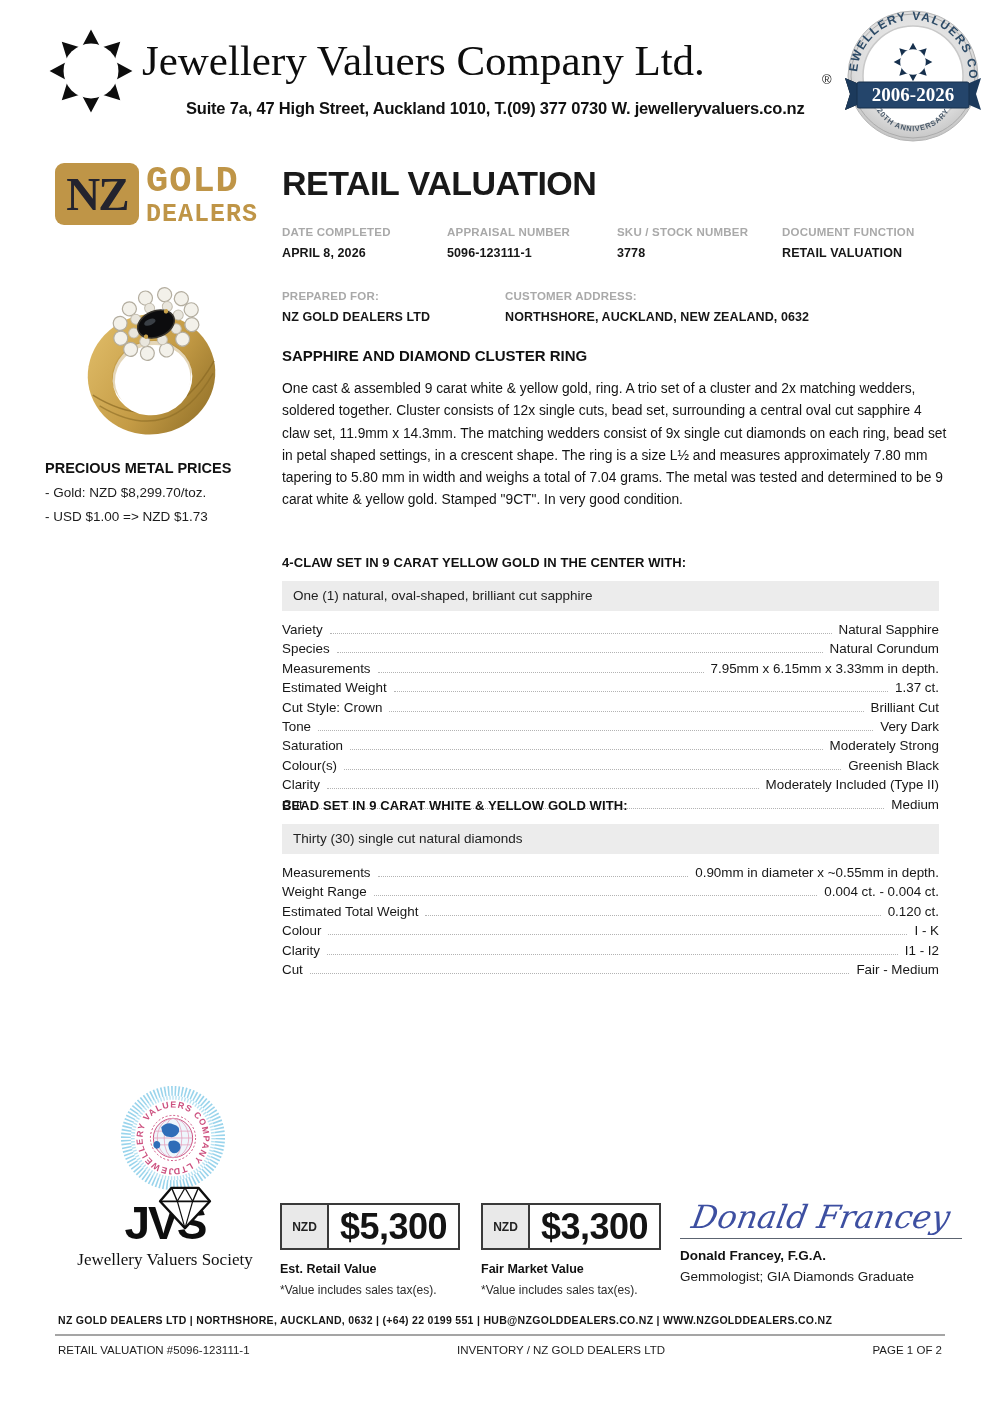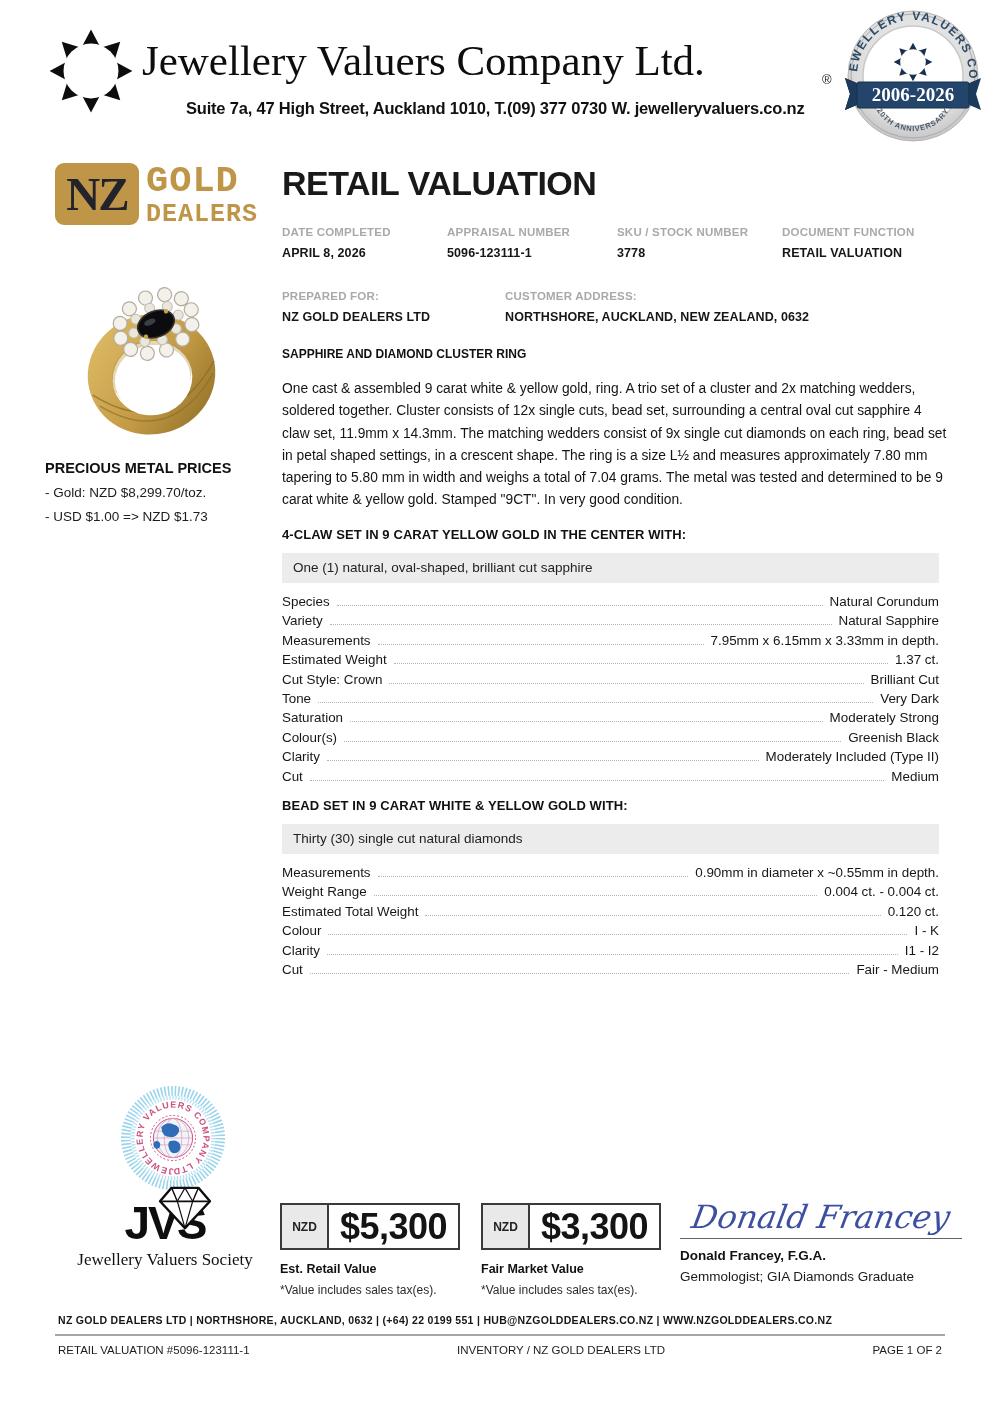--- a/index.html
+++ b/index.html
@@ -34,26 +34,26 @@
   .meta-label { font-size:11.5px; font-weight:700; color:#a9a9a9; letter-spacing:0.2px; }
   .meta-value { font-size:12.5px; font-weight:700; color:#161616; margin-top:8px; letter-spacing:0.1px; }
 
   
   .ring-photo { position:absolute; left:48px; top:248px; width:208px; height:212px; }
   .metal-prices { position:absolute; left:45px; top:460px; width:235px; }
   .metal-title { font-size:14.5px; font-weight:700; color:#111; }
   .metal-line { font-size:13.5px; color:#1c1c1c; margin-top:9px; }
 
   
-  .item-title { position:absolute; left:282px; top:347px; font-size:12px; font-weight:700; color:#111; }
+  .item-title { position:absolute; left:282px; top:347px; font-size:15px; font-weight:700; color:#111; }
   .item-desc { position:absolute; left:282px; top:378px; width:668px; font-size:13.8px;
                line-height:22.3px; color:#141414; }
 
   .spec-section { position:absolute; left:282px; width:657px; }
-  .section-1 { top:527px; } .section-2 { top:798px; }
+  .section-1 { top:555px; } .section-2 { top:798px; }
   .spec-heading { font-size:13px; font-weight:700; color:#111; letter-spacing:0.1px; }
   .spec-summary { margin-top:11px; background:#ececec; height:30px; line-height:30px;
                   padding-left:11px; font-size:13.5px; color:#222; }
   .spec-rows { margin-top:11px; }
   .spec-row { display:flex; align-items:baseline; height:19.4px; font-size:13.4px; color:#171717; }
   .spec-label { white-space:nowrap; }
   .spec-value { white-space:nowrap; }
   .spec-dots { flex:1; border-bottom:1.5px dotted #b3b3b3; margin:0 7px; }
 
   
@@ -226,28 +226,28 @@
   </div>
 
   <div class="item-title">SAPPHIRE AND DIAMOND CLUSTER RING</div>
   <div class="item-desc">One cast &amp; assembled 9 carat white &amp; yellow gold, ring. A trio set of a cluster and 2x matching wedders, soldered together. Cluster consists of 12x single cuts, bead set, surrounding a central oval cut sapphire 4 claw set, 11.9mm x 14.3mm. The matching wedders consist of 9x single cut diamonds on each ring, bead set in petal shaped settings, in a crescent shape. The ring is a size L½ and measures approximately 7.80 mm tapering to 5.80 mm in width and weighs a total of 7.04 grams. The metal was tested and determined to be 9 carat white &amp; yellow gold. Stamped "9CT". In very good condition.</div>
 
   <div class="spec-section section-1">
     <div class="spec-heading">4-CLAW SET IN 9 CARAT YELLOW GOLD IN THE CENTER WITH:</div>
     <div class="spec-summary">One (1) natural, oval-shaped, brilliant cut sapphire</div>
     <div class="spec-rows">
         <div class="spec-row">
+          <span class="spec-label">Variety</span>
+          <span class="spec-dots"></span>
+          <span class="spec-value">Natural Sapphire</span>
+        </div>
+        <div class="spec-row">
           <span class="spec-label">Species</span>
           <span class="spec-dots"></span>
           <span class="spec-value">Natural Corundum</span>
-        </div>
-        <div class="spec-row">
-          <span class="spec-label">Variety</span>
-          <span class="spec-dots"></span>
-          <span class="spec-value">Natural Sapphire</span>
         </div>
         <div class="spec-row">
           <span class="spec-label">Measurements</span>
           <span class="spec-dots"></span>
           <span class="spec-value">7.95mm x 6.15mm x 3.33mm in depth.</span>
         </div>
         <div class="spec-row">
           <span class="spec-label">Estimated Weight</span>
           <span class="spec-dots"></span>
           <span class="spec-value">1.37 ct.</span>

